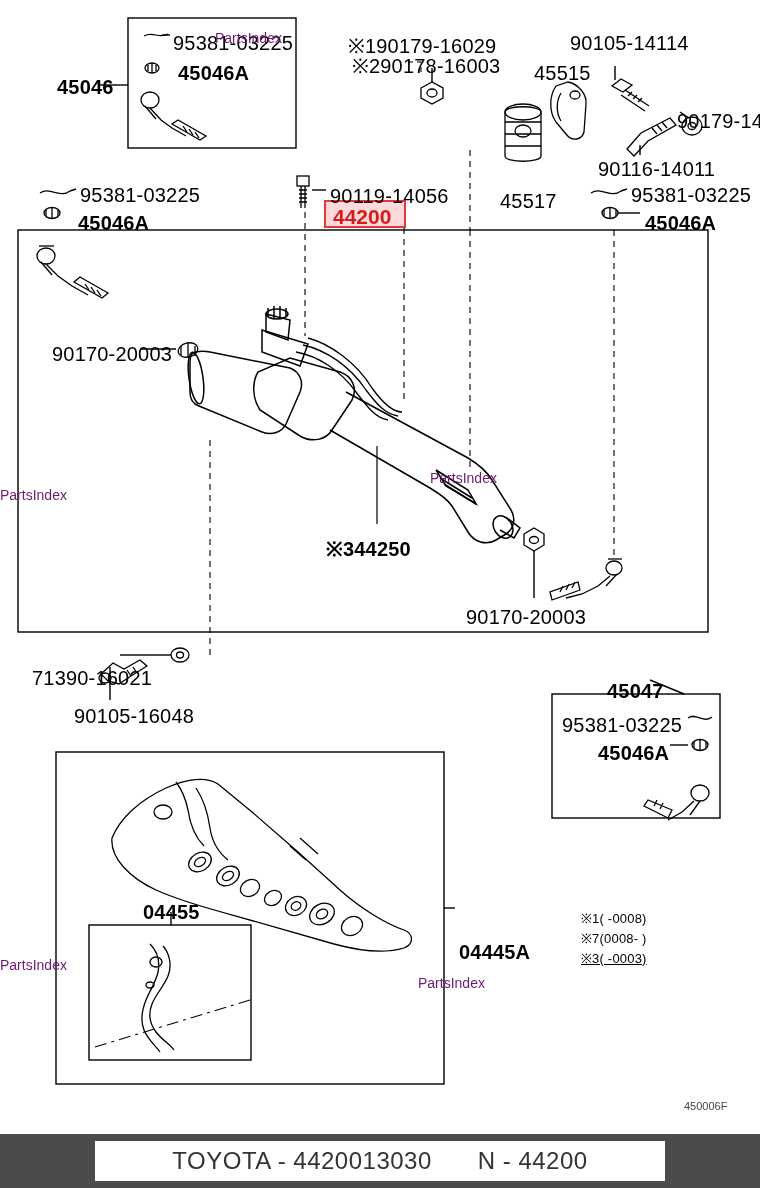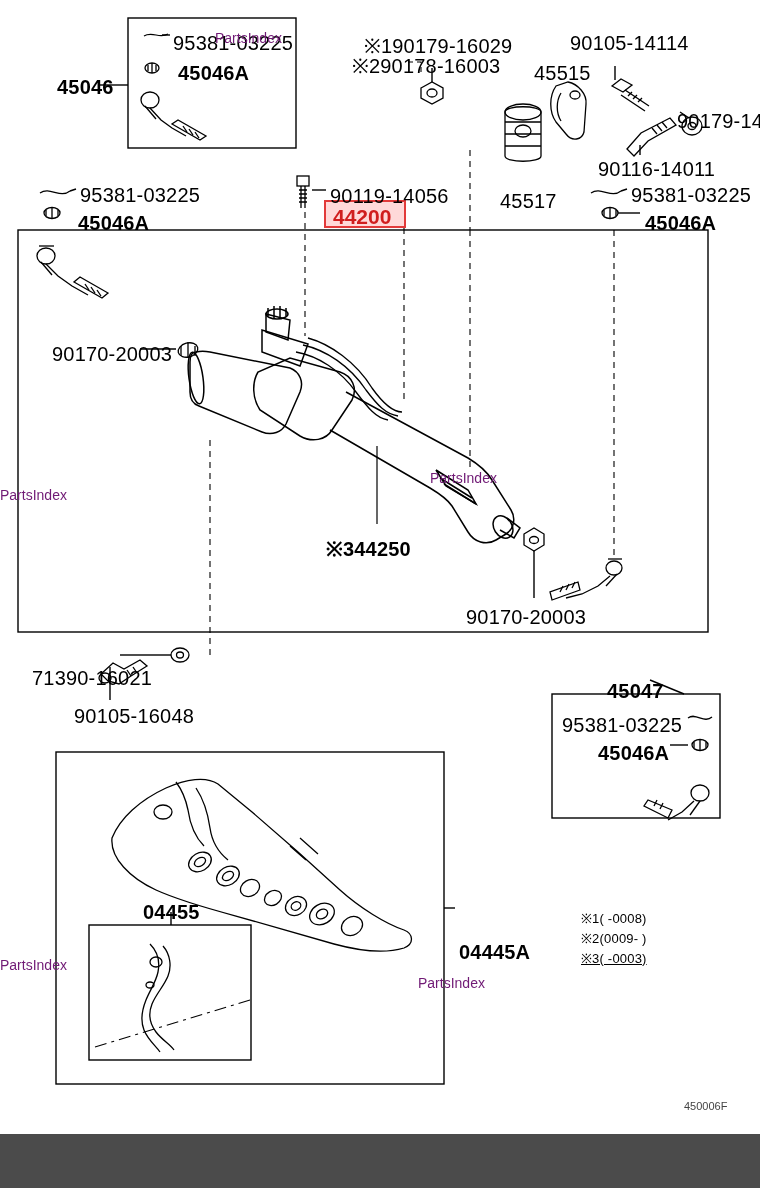--- a/index.html
+++ b/index.html
@@ -302,21 +302,21 @@
 
     </g>
   </svg>
 
   <div class="highlight" style="left:324px; top:200px; width:82px; height:28px;"></div>
   <div class="highlight-text" style="left:333px; top:205px;">44200</div>
 
   <div class="lbl bold" style="left:57px; top:76px;">45046</div>
   <div class="lbl" style="left:173px; top:32px;">95381-03225</div>
   <div class="lbl bold" style="left:178px; top:62px;">45046A</div>
-  <div class="lbl" style="left:364px; top:32px;">※190179-16029</div>
+  <div class="lbl" style="left:348px; top:32px;">※190179-16029</div>
   <div class="lbl" style="left:352px; top:52px;">※290178-16003</div>
   <div class="lbl" style="left:534px; top:62px;">45515</div>
   <div class="lbl" style="left:570px; top:32px;">90105-14114</div>
   <div class="lbl" style="left:638px; top:110px;margin-left:39px;">90179-14061</div>
   <div class="lbl" style="left:598px; top:158px;text-align:right;">90116-14011</div>
   <div class="lbl" style="left:80px; top:184px;">95381-03225</div>
   <div class="lbl bold" style="left:78px; top:212px;">45046A</div>
   <div class="lbl" style="left:330px; top:185px;">90119-14056</div>
   <div class="lbl" style="left:500px; top:190px;">45517</div>
   <div class="lbl" style="left:631px; top:184px;">95381-03225</div>
@@ -325,26 +325,30 @@
   <div class="lbl bold" style="left:326px; top:535px;">※344250</div>
   <div class="lbl" style="left:466px; top:606px;">90170-20003</div>
   <div class="lbl" style="left:32px; top:667px;">71390-16021</div>
   <div class="lbl" style="left:74px; top:705px;">90105-16048</div>
   <div class="lbl bold" style="left:607px; top:680px;">45047</div>
   <div class="lbl" style="left:562px; top:714px;">95381-03225</div>
   <div class="lbl bold" style="left:598px; top:742px;">45046A</div>
   <div class="lbl bold" style="left:143px; top:901px;">04455</div>
   <div class="lbl bold" style="left:459px; top:901px;margin-top:40px;">04445A</div>
   <div class="lbl small" style="left:581px; top:909px;">※1(    -0008)</div>
-  <div class="lbl small" style="left:581px; top:929px;">※2(0009-     )</div>
+  <div class="lbl small" style="left:581px; top:929px;">※7(0008-     )</div>
   <div class="lbl small" style="left:581px; top:949px;text-decoration:underline;">※3(    -0003)</div>
 
   <div class="code-tag" style="left:684px; top:1100px;">450006F</div>
 
   <div class="watermark" style="left:215px; top:30px;">PartsIndex</div>
   <div class="watermark" style="left:0px; top:487px;">PartsIndex</div>
   <div class="watermark" style="left:430px; top:470px;">PartsIndex</div>
   <div class="watermark" style="left:0px; top:957px;">PartsIndex</div>
   <div class="watermark" style="left:418px; top:975px;">PartsIndex</div>
 
   <div id="footer"></div>
+  <div id="footer-bar">
+    <span class="f-text">TOYOTA - 4420013030</span>
+    <span class="f-text">N - 44200</span>
+  </div>
 
 </div>
 
 </body></html>

